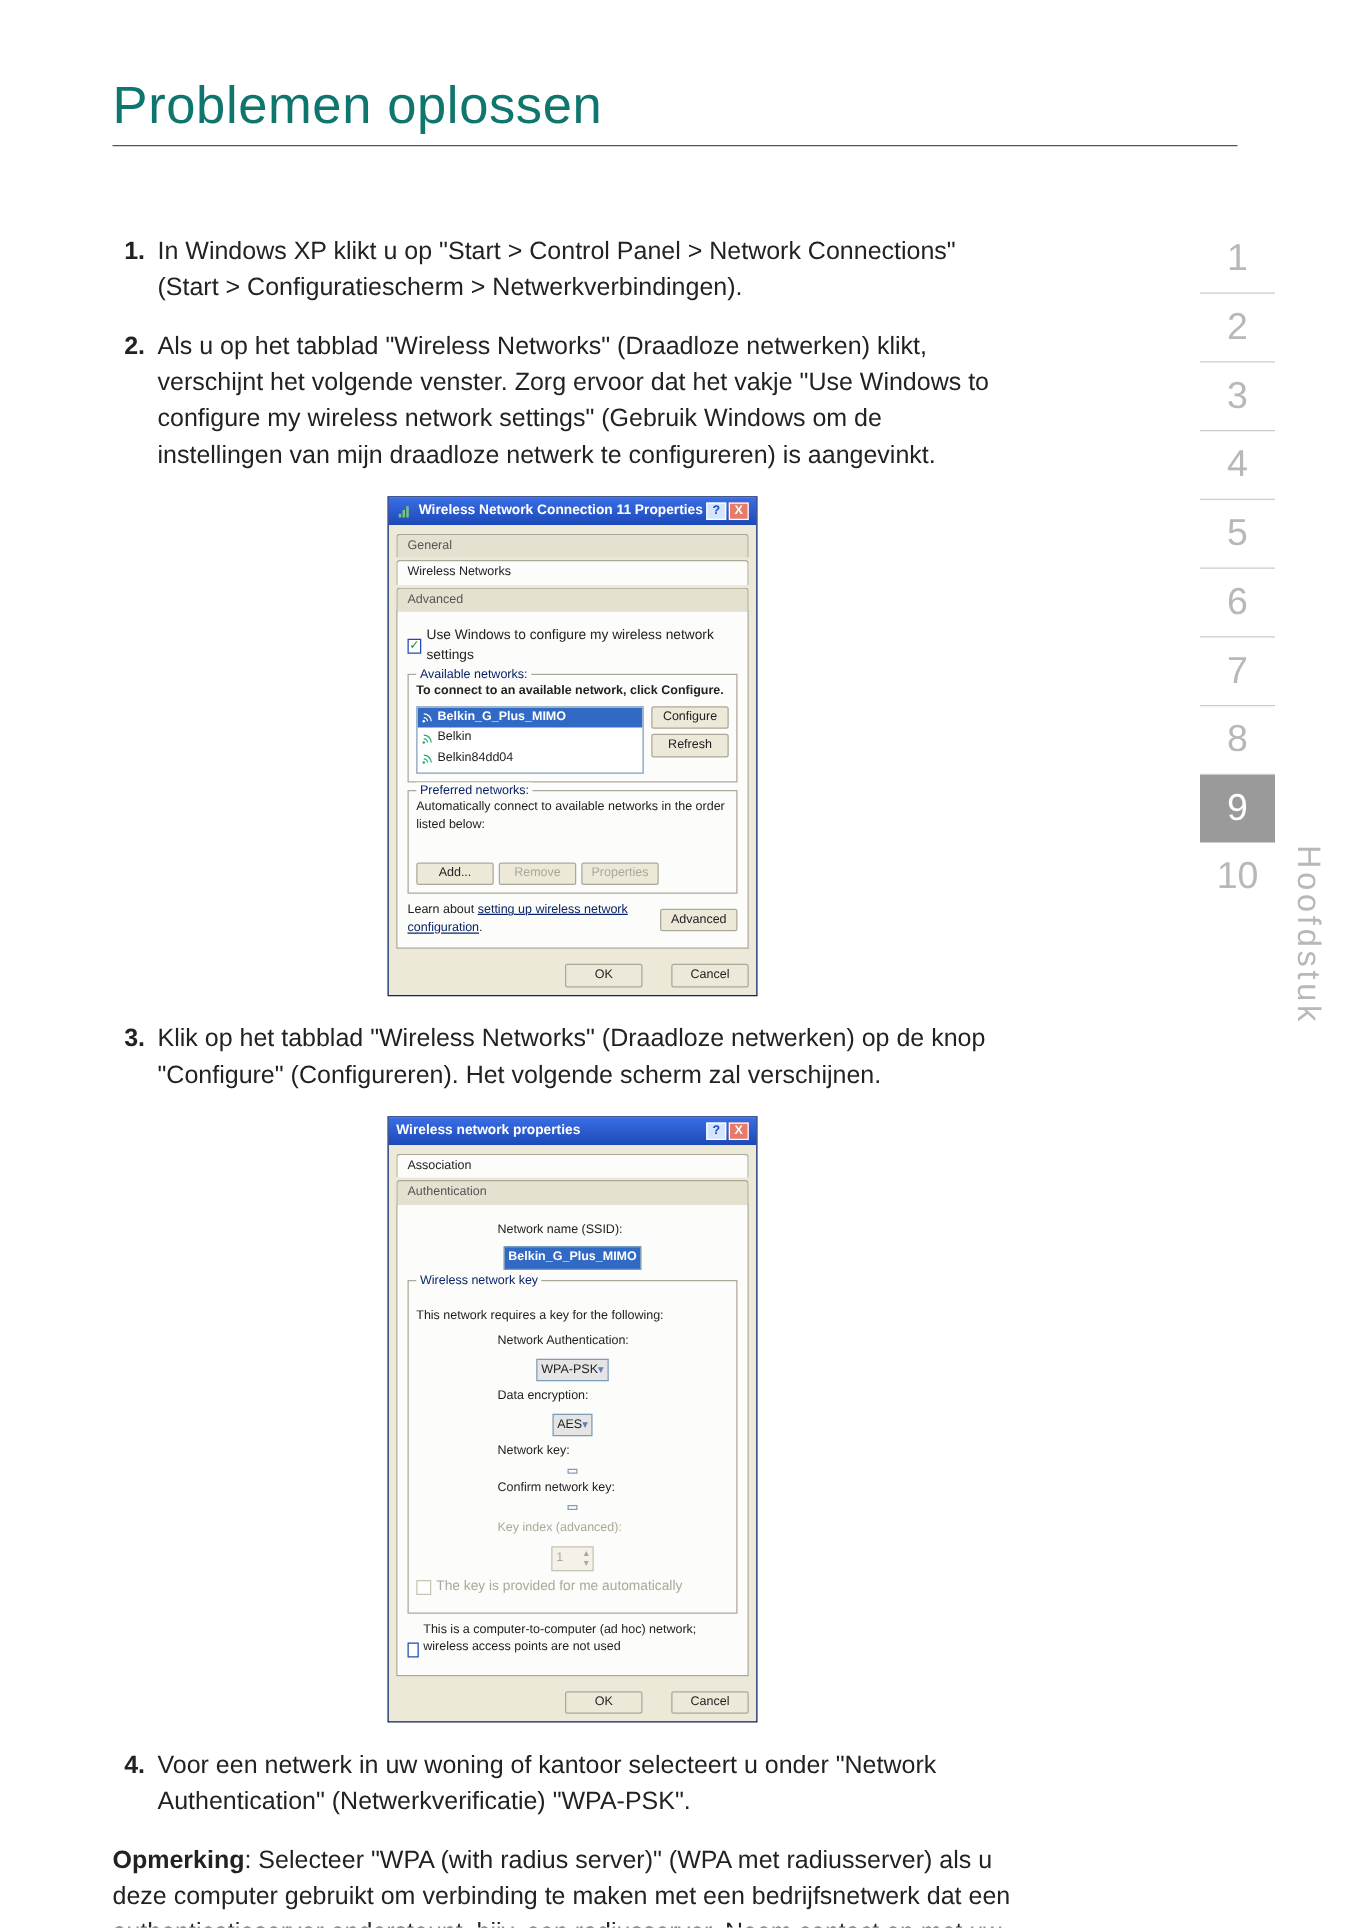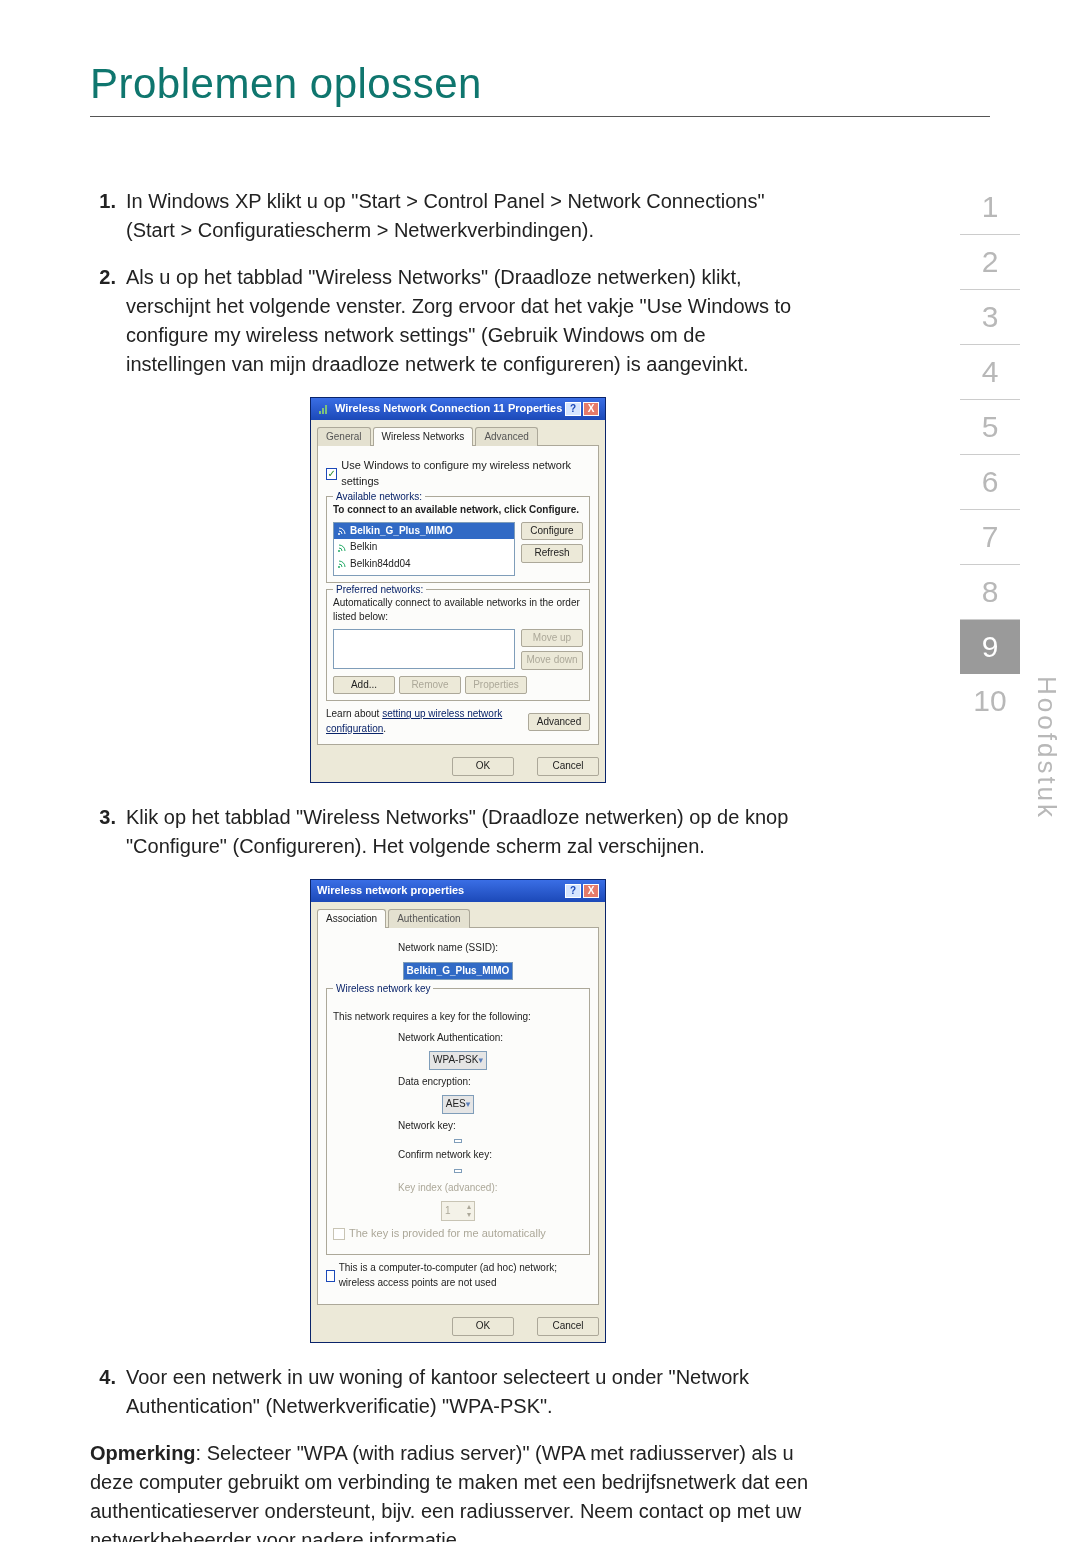--- a/index.html
+++ b/index.html
@@ -23,21 +23,21 @@
   .side-label { writing-mode: vertical-rl; font-size: 26px; color: #b8b8b8; margin-top: 6px; letter-spacing: 3px; text-align: center; width: 100%; }
   .side-wrap-label { position: absolute; right: 18px; top: 670px; }
 
   
   .dialog { width: 296px; margin: 8px 0 20px 220px; font-family: Tahoma, sans-serif; font-size: 11px; background: #ece9d8; border: 1px solid #0a246a; }
   .dlg-title { background: linear-gradient(#3a6ee5,#1c49b8); color: #fff; padding: 3px 6px; display: flex; align-items: center; }
   .dlg-title-txt { flex: 1; font-weight: 700; }
   .dlg-ico { width: 14px; height: 14px; margin-right: 4px; display: inline-block; }
   .help-ico, .close-ico { width: 16px; height: 14px; background: #d6e5ff; border: 1px solid #fff; color: #1c49b8; font-weight: 700; font-size: 10px; text-align: center; line-height: 12px; margin-left: 2px; }
   .close-ico { background: #e57b6a; color: #fff; }
-  .tabs { display: flex; padding: 6px 6px 0 6px; gap: 2px; font-size: 10px; }
+  .tabs { display: flex; padding: 6px 6px 0 6px; gap: 2px; font-size: 10px; flex-direction: column; }
   .tab { background: #ece9d8; border: 1px solid #aca899; border-bottom: none; padding: 2px 8px; border-radius: 3px 3px 0 0; position: relative; top: 1px; }
   .tab.off { background: #e4e1d0; color: #555; }
   .tab.on { background: #fcfcfa; z-index: 2; }
   .tabbody { margin: 0 6px 6px 6px; background: #fcfcfa; border: 1px solid #aca899; padding: 8px; }
   .chk { display: flex; align-items: center; gap: 4px; margin: 4px 0 6px 0; }
   .chkbox { width: 12px; height: 12px; border: 1px solid #1c49b8; background: #fff; display: inline-flex; align-items: center; justify-content: center; color: #2a8a2a; font-size: 10px; line-height: 1; }
   .group { border: 1px solid #aca899; padding: 6px; margin: 6px 0; position: relative; }
   .group-title { position: absolute; top: -7px; left: 6px; background: #fcfcfa; padding: 0 3px; color: #0a246a; font-size: 10px; }
   .listbox { border: 1px solid #7f9db9; background: #fff; height: 54px; overflow: hidden; }
   .listbox.small { height: 40px; }
@@ -137,28 +137,21 @@
             <div class="btncol">
               <div class="winbtn">Configure</div>
               <div class="winbtn">Refresh</div>
             </div>
           </div>
         </div>
 
         <div class="group">
           <div class="group-title">Preferred networks:</div>
           <div style="font-size:10px;margin-bottom:4px;">Automatically connect to available networks in the order listed below:</div>
-          <div class="row">
-            <div class="grow listbox small"></div>
-            <div class="btncol">
-              <div class="winbtn dis">Move up</div>
-              <div class="winbtn dis">Move down</div>
-            </div>
-          </div>
-          <div class="row" style="gap:4px;margin-top:6px;">
+          <div class="row" style="gap:4px;margin-top:22px;">
             <div class="winbtn">Add...</div>
             <div class="winbtn dis">Remove</div>
             <div class="winbtn dis">Properties</div>
           </div>
         </div>
 
         <div class="row" style="align-items:center;margin-top:4px;">
           <div class="grow" style="font-size:10px;">
             <span>Learn about </span><span class="link">setting up wireless network configuration</span><span>.</span>
           </div>
@@ -221,21 +214,21 @@
             <div class="spinner">
                 <span>1</span>
                 <span class="sarr">▴<br>▾</span>
               </div>
           </div>
           <div class="chk" style="color:#aca899;">
             <span class="chkbox" style="border-color:#c8c4b4;"></span>
             <span>The key is provided for me automatically</span>
           </div>
         </div>
-        <div class="chk" style="align-items:center;margin-top:6px;">
+        <div class="chk" style="align-items:flex-end;margin-top:6px;">
           <span class="chkbox"></span>
           <span style="font-size:10px;">This is a computer-to-computer (ad hoc) network; wireless access points are not used</span>
         </div>
       </div>
       <div class="dlg-foot">
         <div class="winbtn">OK</div>
         <div class="winbtn">Cancel</div>
       </div>
     </div>
 

